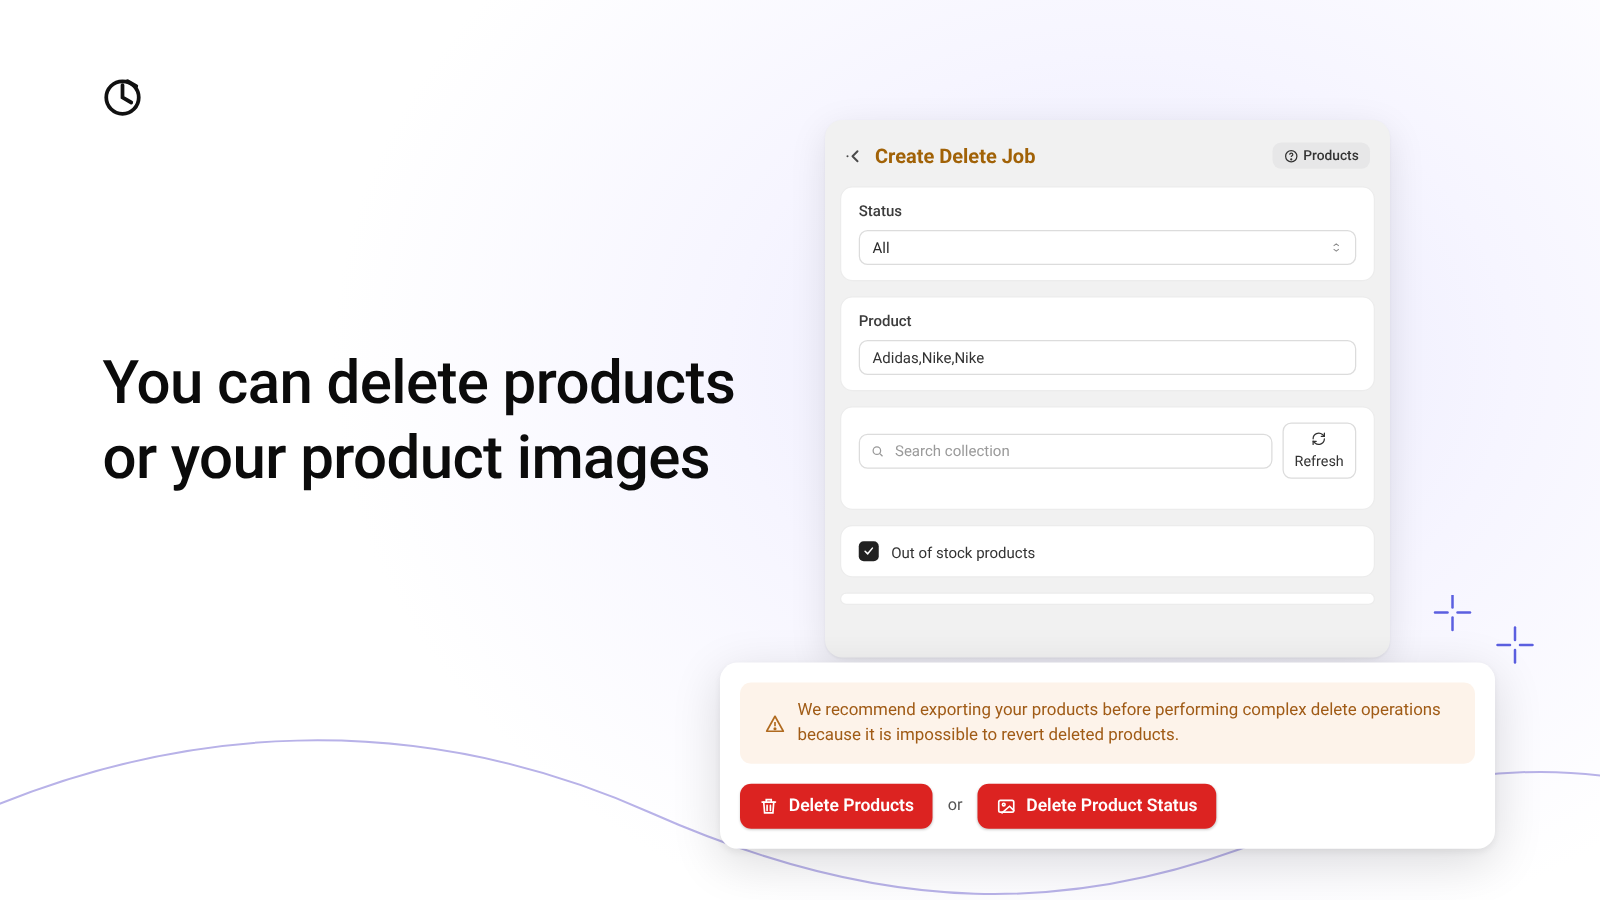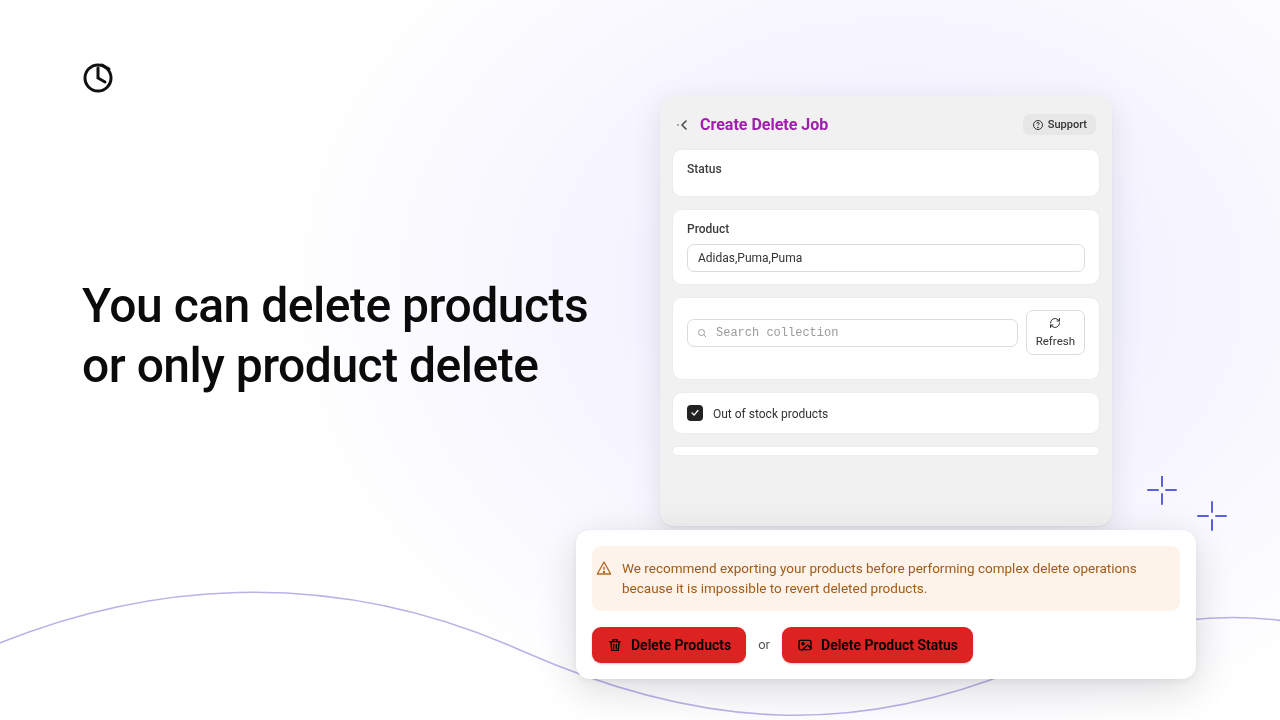--- a/index.html
+++ b/index.html
@@ -34,21 +34,21 @@
     box-shadow: 0 8px 30px rgba(0,0,0,.10), 0 1px 2px rgba(0,0,0,.05);
     padding: 12px;
     overflow: hidden;
   }
   .panel-header {
     display: flex; align-items: center; gap: 8px;
     margin-bottom: 12px;
     padding: 6px 4px 2px;
   }
   .back-arrow { width: 16px; height: 16px; color:#4a4a4a; cursor:pointer; }
-  .panel-title { font-size: 16px; font-weight: 700; color:#a21caf; flex:1; }
+  .panel-title { font-size: 16px; font-weight: 700; color:#a16207; flex:1; }
   .support-btn {
     display:flex; align-items:center; gap:4px;
     background:#e7e7e8; border-radius:7px;
     padding:4px 9px; font-size:11px; font-weight:500; color:#333;
     cursor:pointer;
   }
   .support-btn svg { width:12px;height:12px; }
 
   .card {
     background:#ffffff; border:1px solid #ececec; border-radius:10px;
@@ -60,21 +60,20 @@
     padding:6px 10px; font-size:12px; background:#fff;
     display:flex; align-items:center; color:#333;
   }
   .select-box { justify-content:space-between; cursor:pointer; color:#2b2b2b; }
   .select-caret { width:10px; height:10px; color:#8a8a8a; }
   .collection-row { display:flex; gap:8px; align-items:center; }
   .search-input {
     flex:1; border:1px solid #dcdcdc; border-radius:7px;
     padding:6px 24px 6px 28px; font-size:12px; color:#9a9a9a;
     position:relative;
-    font-family:Liberation Mono, monospace;
   }
   .search-wrap { position:relative; flex:1; }
   .search-wrap svg { position:absolute; top:50%; left:9px; transform:translateY(-50%); width:12px; height:12px; color:#9a9a9a; }
   .refresh-btn {
     display:flex; align-items:center; gap:5px;
     border:1px solid #dcdcdc; border-radius:7px; background:#fff;
     padding:6px 9px; font-size:11.5px; color:#333; cursor:pointer;flex-direction:column;
   }
   .refresh-btn svg{width:12px;height:12px;}
   .checkbox-row { display:flex; align-items:flex-end; gap:10px; }
@@ -93,29 +92,30 @@
     width:620px;
     background:#ffffff;
     border-radius:14px;
     box-shadow:0 10px 40px rgba(0,0,0,.14), 0 2px 6px rgba(0,0,0,.06);
     padding:16px;
   }
   .warn-box {
     display:flex; gap:10px;
     background:#fdf3ea;
     border-radius:9px;
-    padding:12px 4px;
+    padding:12px 20px;
     margin-bottom:16px;
+    align-items:center;
   }
   .warn-box svg { flex-shrink:0; width:16px; height:16px; color:#b06a1f; margin-top:2px; }
   .warn-text { font-size:13.5px; line-height:1.5; color:#a05b16; }
   .actions { display:flex; align-items:center; gap:12px; }
   .danger-btn {
     display:flex; align-items:center; gap:8px;
-    background:#dc2321; color:#000000; font-weight:600; font-size:14px;
+    background:#dc2321; color:#ffffff; font-weight:600; font-size:14px;
     border-radius:9px; padding:10px 15px; cursor:pointer;
     box-shadow:0 1px 2px rgba(0,0,0,.2);
   }
   .danger-btn svg{width:16px;height:16px;}
   .or-text { font-size:13px; color:#555; }
 
   
   .wave {
     position:absolute; left:-40px; bottom:-30px; width:1400px; height:260px;
     pointer-events:none;
@@ -154,47 +154,54 @@
 </svg>
 
 <div class="logo">
   <svg viewBox="0 0 32 32" fill="none" stroke="#111" stroke-width="3">
     <circle cx="16" cy="16" r="13"></circle>
     <path d="M16 6 L16 16 L23 20" stroke-linecap="round"></path>
     <path d="M20 3 L27 7" stroke-linecap="round"></path>
   </svg>
 </div>
 
-<div class="headline">You can delete products or only product delete</div>
+<div class="headline">You can delete products or your product images</div>
 
 <div class="panel">
   <div class="panel-header">
     <svg class="back-arrow" viewBox="0 0 24 24" fill="none" stroke="currentColor" stroke-width="2.4" stroke-linecap="round" stroke-linejoin="round">
         <path d="M15 6l-6 6 6 6"></path>
         <path d="M3 12h0"></path>
       </svg>
     <div class="panel-title">Create Delete Job</div>
     <div class="support-btn">
       <svg viewBox="0 0 24 24" fill="none" stroke="currentColor" stroke-width="2">
           <circle cx="12" cy="12" r="9"></circle>
           <path d="M9.5 9.5a2.5 2.5 0 115 0c0 1.5-2.5 2-2.5 3.5"></path>
           <circle cx="12" cy="17" r="0.8" fill="currentColor"></circle>
         </svg>
-      <span>Support</span>
+      <span>Products</span>
     </div>
   </div>
 
   <div class="card">
     <div class="card-label">Status</div>
+    <div class="select-box">
+      <span>All</span>
+      <svg class="select-caret" viewBox="0 0 24 24" fill="none" stroke="currentColor" stroke-width="2">
+          <path d="M7 9l5-4 5 4"></path>
+          <path d="M7 15l5 4 5-4"></path>
+        </svg>
+    </div>
   </div>
 
   <div class="card">
     <div class="card-label">Product</div>
     <div class="input-box">
-      <span>Adidas,Puma,Puma</span>
+      <span>Adidas,Nike,Nike</span>
     </div>
   </div>
 
   <div class="card" style="padding-bottom:24px;">
     <div class="collection-row">
       <div class="search-wrap">
         <svg viewBox="0 0 24 24" fill="none" stroke="currentColor" stroke-width="2">
             <circle cx="11" cy="11" r="6"></circle>
             <path d="M20 20l-4-4"></path>
           </svg>

